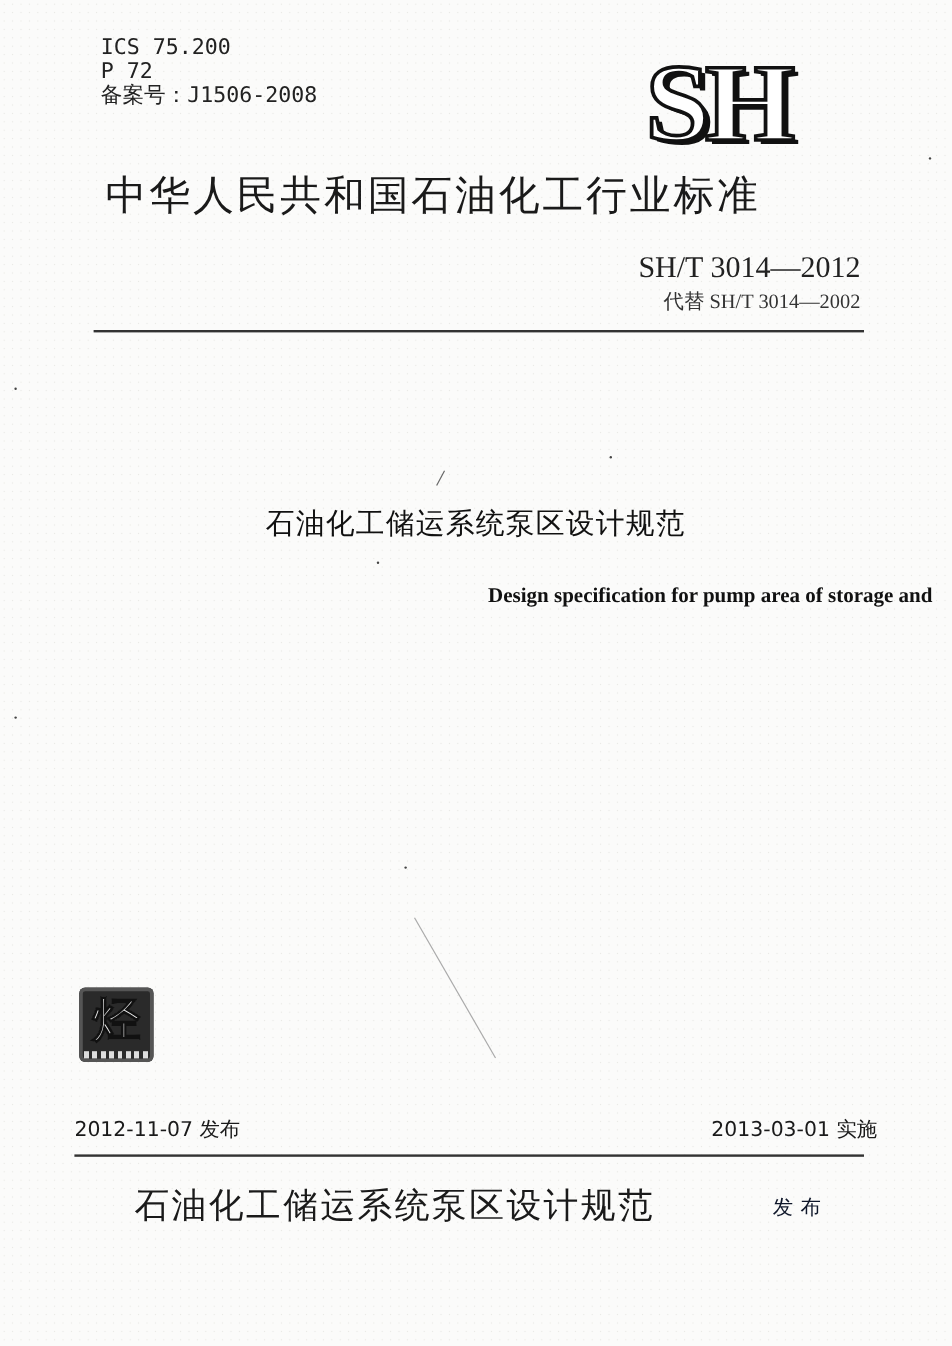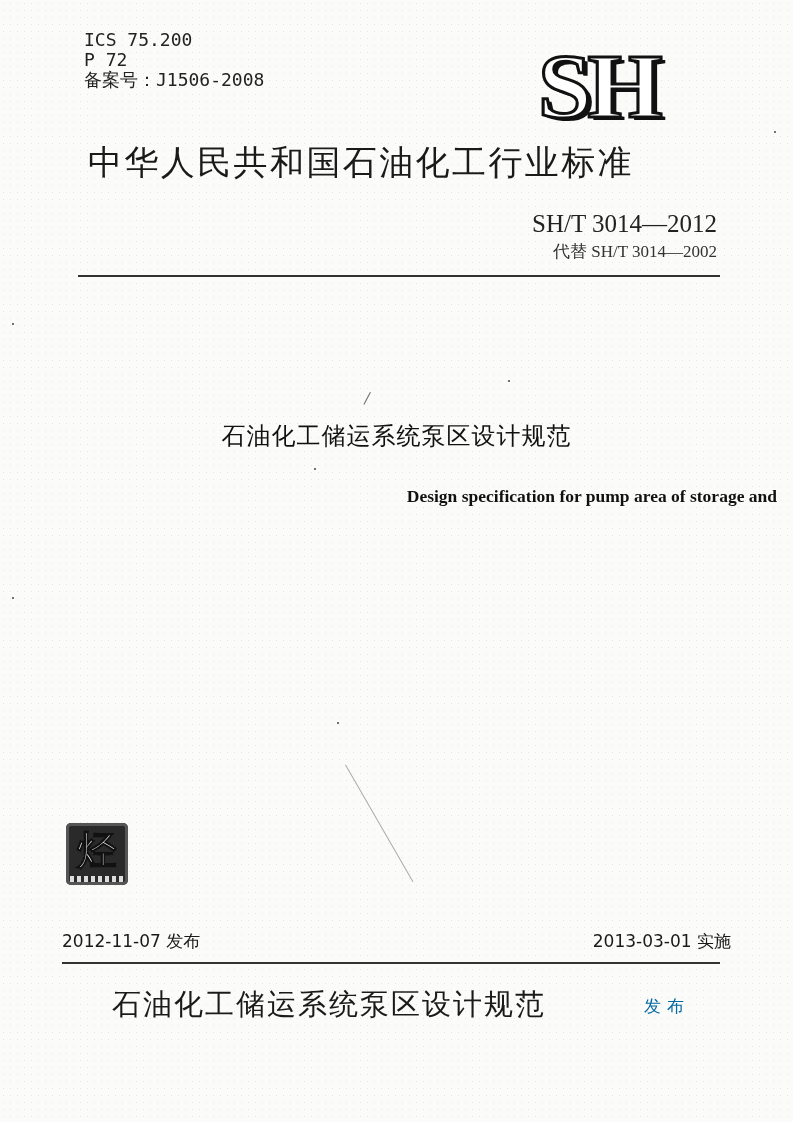--- a/index.html
+++ b/index.html
@@ -30,21 +30,21 @@
     .rule-top { left: 78px; top: 275px; width: 642px; height: 2px; background: #333; }
     .title-cn { left: 0; right: 0; top: 420px; text-align: center; font-family: "DejaVu Sans", sans-serif; font-size: 24px; letter-spacing: 1px; color: #111; }
     .title-en { left: 0; right: 16px; top: 482px; text-align: right; font-family: "Liberation Serif", serif; font-weight: bold; font-size: 17.5px; line-height: 28px; color: #111; }
     .stamp { left: 66px; top: 823px; width: 62px; height: 62px; background: #2a2a2a; border-radius: 5px; box-shadow: inset 0 0 0 3px #555; }
     .stamp-glyph { position: absolute; left: 0; right: 0; top: 4px; text-align: center; font-family: "DejaVu Sans", sans-serif; font-weight: bold; font-size: 40px; color: #f2f2f2; -webkit-text-stroke: 1px #111; line-height: 46px; }
     .stamp-caption { position: absolute; left: 4px; right: 4px; bottom: 3px; height: 6px; background: repeating-linear-gradient(90deg, #ddd 0 4px, #2a2a2a 4px 7px); }
     .date-left { left: 62px; top: 930px; font-size: 17px; font-family: "DejaVu Sans", sans-serif; color: #1a1a1a; }
     .date-right { right: 62px; top: 930px; font-size: 17px; font-family: "DejaVu Sans", sans-serif; color: #1a1a1a; }
     .rule-bottom { left: 62px; top: 962px; width: 658px; height: 2px; background: #333; }
     .ministry-bottom { left: 112px; top: 985px; font-family: "DejaVu Sans", sans-serif; font-size: 29px; letter-spacing: 2px; color: #1a1a1a; }
-    .publish { left: 644px; top: 995px; font-family: "DejaVu Sans", sans-serif; font-size: 17px; letter-spacing: 6px; color: #0369a1; }
+    .publish { left: 644px; top: 995px; font-family: "DejaVu Sans", sans-serif; font-size: 17px; letter-spacing: 6px; color: #0f172a; }
     .speck { width: 2px; height: 2px; background: #444; border-radius: 50%; }
     .stroke { width: 1px; background: #888; transform-origin: top left; }
   </style>
 </head>
 <body>
 
 <div class="abs meta">
   <div>ICS 75.200</div>
   <div>P 72</div>
   <div>备案号：J1506-2008</div>

